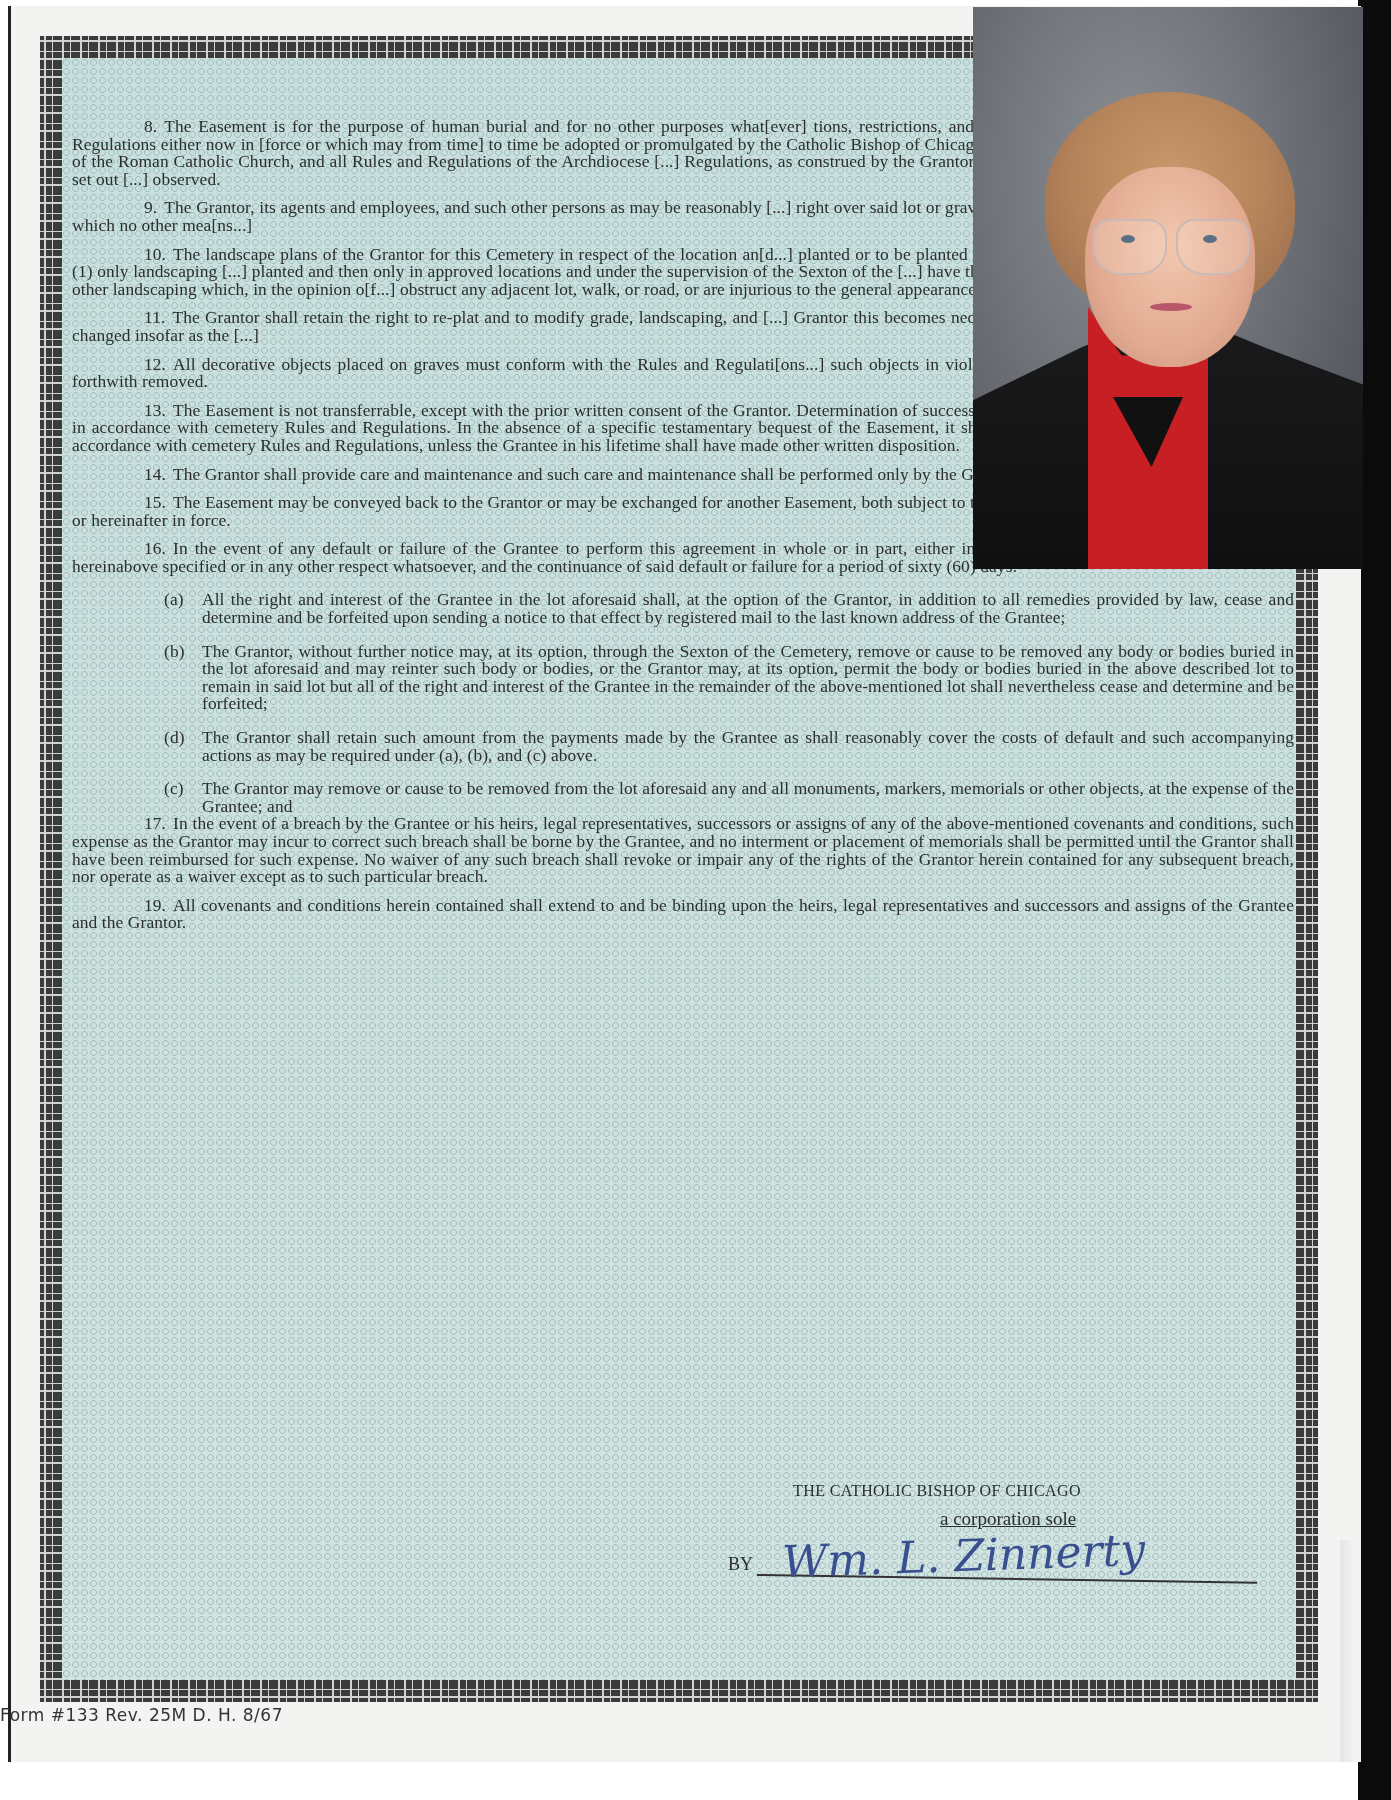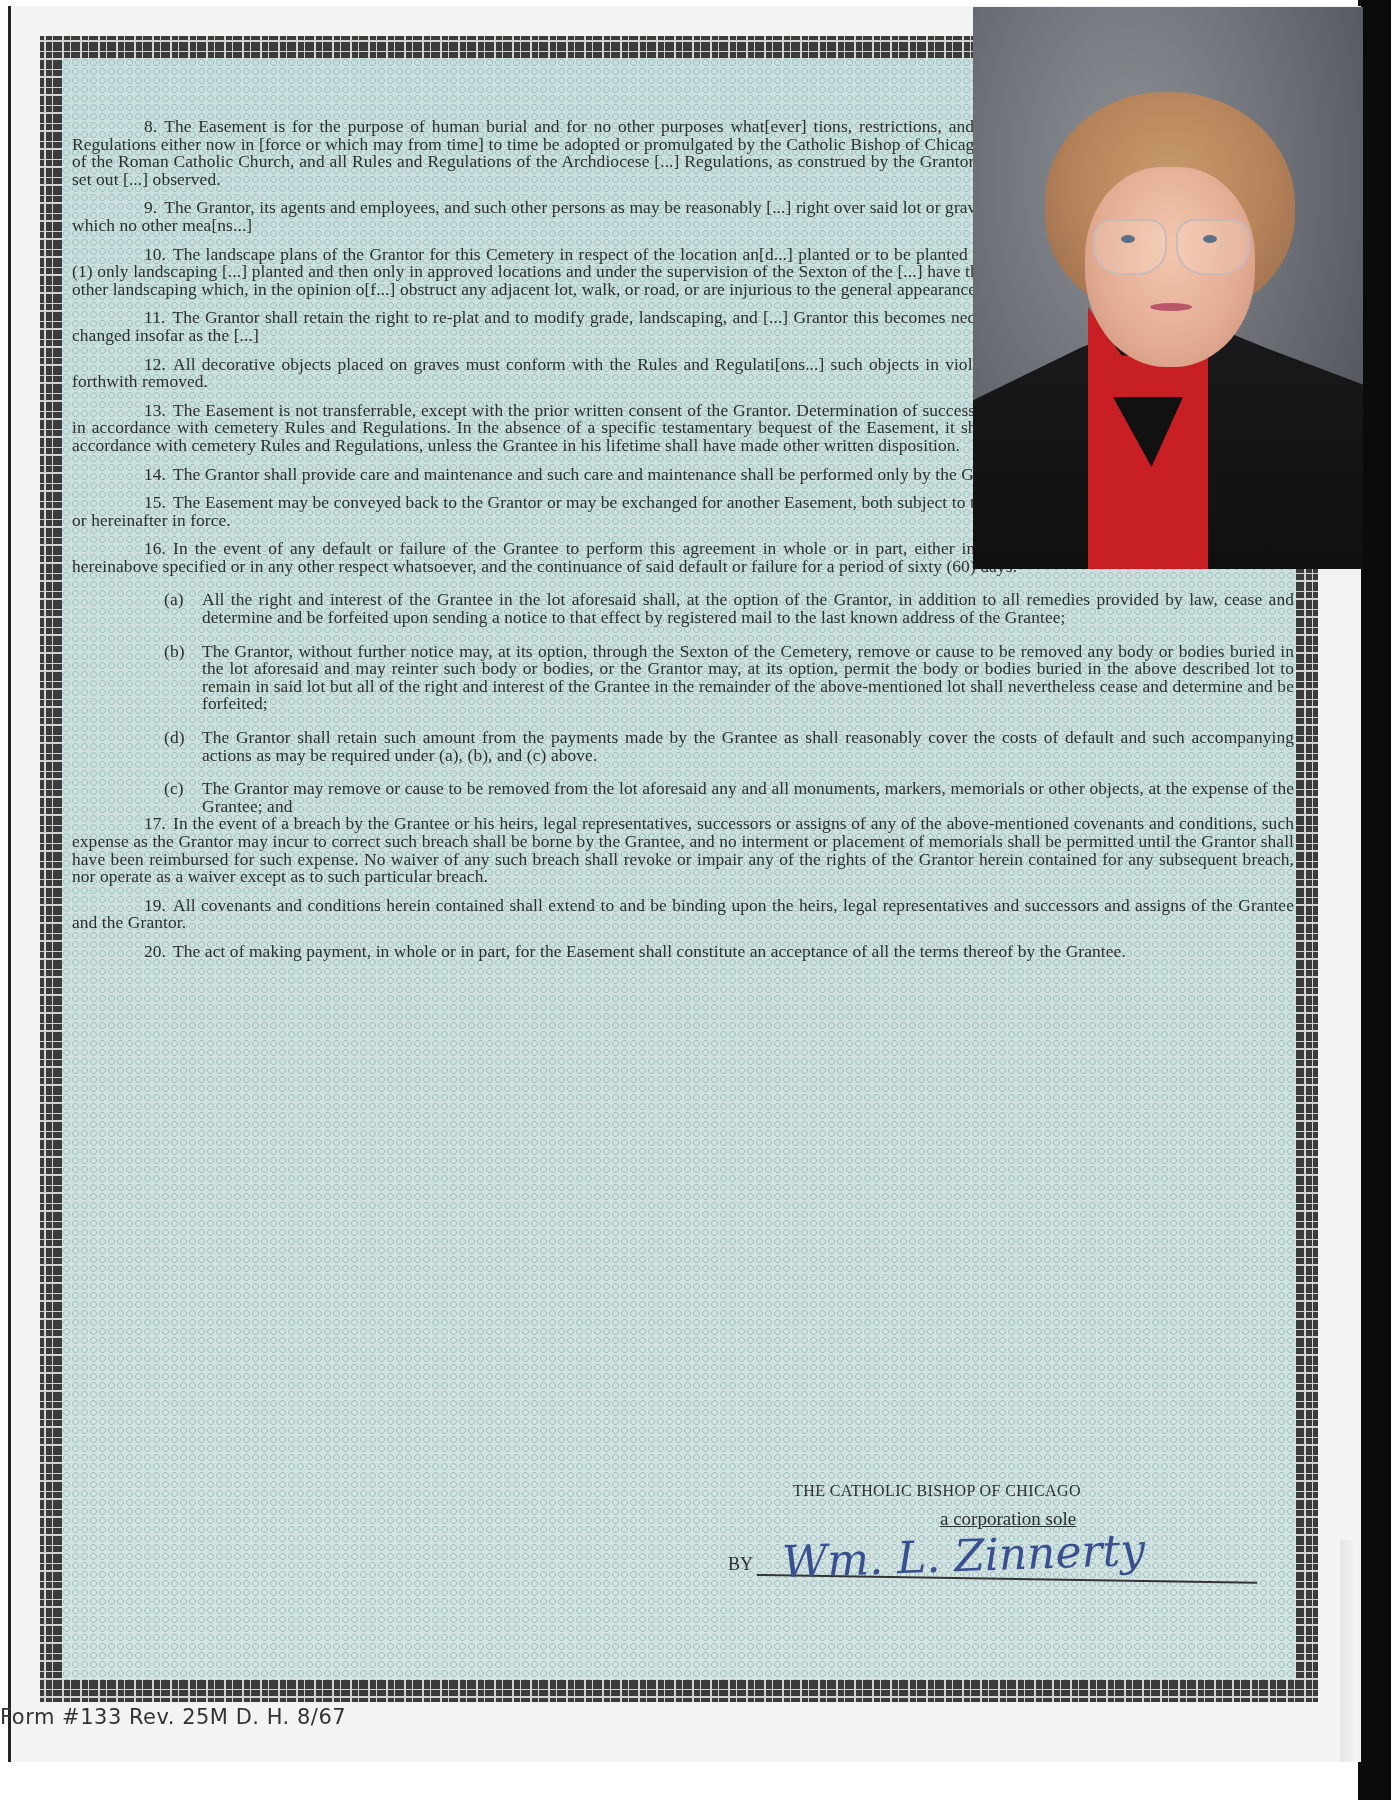--- a/index.html
+++ b/index.html
@@ -62,21 +62,21 @@
   .sig-sub { position:absolute; left:240px; top:26px; font-size:19px; white-space:nowrap;text-decoration:underline; }
   .sig-by { position:absolute; left:28px; top:72px; font-size:18px;text-align:right; }
   .sig-line { position:absolute; left:57px; top:92px; width:500px; height:1.5px; background:#333; transform:rotate(0.9deg); transform-origin:left; }
   .sig-hand {
     position:absolute; left:82px; top:48px; font-size:44px; color:#3a4f8f;
     font-family:"DejaVu Serif",serif; font-style:italic; white-space:nowrap;
     transform:rotate(-2deg);
   }
   .footer-form {
     position:absolute; left:0; top:1705px; font-family:"DejaVu Sans","Liberation Sans",sans-serif;
-    font-size:21px; color:#333; white-space:nowrap; letter-spacing:0.5px;
+    font-size:17px; color:#333; white-space:nowrap; letter-spacing:0.5px;
   }
   
   .photo {
     position:absolute; left:973px; top:7px; width:390px; height:562px;
     overflow:hidden;
     background:radial-gradient(ellipse at 40% 30%, #8c8f94 0%, #6e7278 45%, #55585e 80%, #4a4d52 100%);
   }
   .photo-hair {
     position:absolute; left:72px; top:85px; width:250px; height:225px; border-radius:48% 50% 45% 45%;
     background:radial-gradient(ellipse at 50% 40%, #c89a6c, #b5835a 55%, #94684a 100%);
@@ -131,21 +131,20 @@
   <p class="para"><span class="num">15.</span><span>The Easement may be conveyed back to the Grantor or may be exchanged for another Easement, both subject to the Rules and Regulations of the Grantor now or hereinafter in force.</span></p>
   <p class="para" style="margin-bottom:6px"><span class="num">16.</span><span>In the event of any default or failure of the Grantee to perform this agreement in whole or in part, either in the payment of installments in the manner hereinabove specified or in any other respect whatsoever, and the continuance of said default or failure for a period of sixty (60) days:</span></p>
 
   <p class="sub"><span class="lbl">(a)</span><span>All the right and interest of the Grantee in the lot aforesaid shall, at the option of the Grantor, in addition to all remedies provided by law, cease and determine and be forfeited upon sending a notice to that effect by registered mail to the last known address of the Grantee;</span></p>
   <p class="sub"><span class="lbl">(b)</span><span>The Grantor, without further notice may, at its option, through the Sexton of the Cemetery, remove or cause to be removed any body or bodies buried in the lot aforesaid and may reinter such body or bodies, or the Grantor may, at its option, permit the body or bodies buried in the above described lot to remain in said lot but all of the right and interest of the Grantee in the remainder of the above-mentioned lot shall nevertheless cease and determine and be forfeited;</span></p>
   <p class="sub" style="margin-bottom:4px"><span class="lbl">(d)</span><span>The Grantor shall retain such amount from the payments made by the Grantee as shall reasonably cover the costs of default and such accompanying actions as may be required under (a), (b), and (c) above.</span></p>
   <p class="sub"><span class="lbl">(c)</span><span>The Grantor may remove or cause to be removed from the lot aforesaid any and all monuments, markers, memorials or other objects, at the expense of the Grantee; and</span></p>
 
   <p class="para"><span class="num">17.</span><span>In the event of a breach by the Grantee or his heirs, legal representatives, successors or assigns of any of the above-mentioned covenants and conditions, such expense as the Grantor may incur to correct such breach shall be borne by the Grantee, and no interment or placement of memorials shall be permitted until the Grantor shall have been reimbursed for such expense. No waiver of any such breach shall revoke or impair any of the rights of the Grantor herein contained for any subsequent breach, nor operate as a waiver except as to such particular breach.</span></p>
   <p class="para"><span class="num">19.</span><span>All covenants and conditions herein contained shall extend to and be binding upon the heirs, legal representatives and successors and assigns of the Grantee and the Grantor.</span></p>
-  <p class="para"><span class="num">20.</span><span>The act of making payment, in whole or in part, for the Easement shall constitute an acceptance of all the terms thereof by the Grantee.</span></p>
 </div>
 
 <div class="sig-block">
   <div class="sig-org">THE CATHOLIC BISHOP OF CHICAGO</div>
   <div class="sig-sub">a corporation sole</div>
   <div class="sig-by">BY</div>
   <div class="sig-line"></div>
   <div class="sig-hand">Wm. L. Zinnerty</div>
 </div>
 

